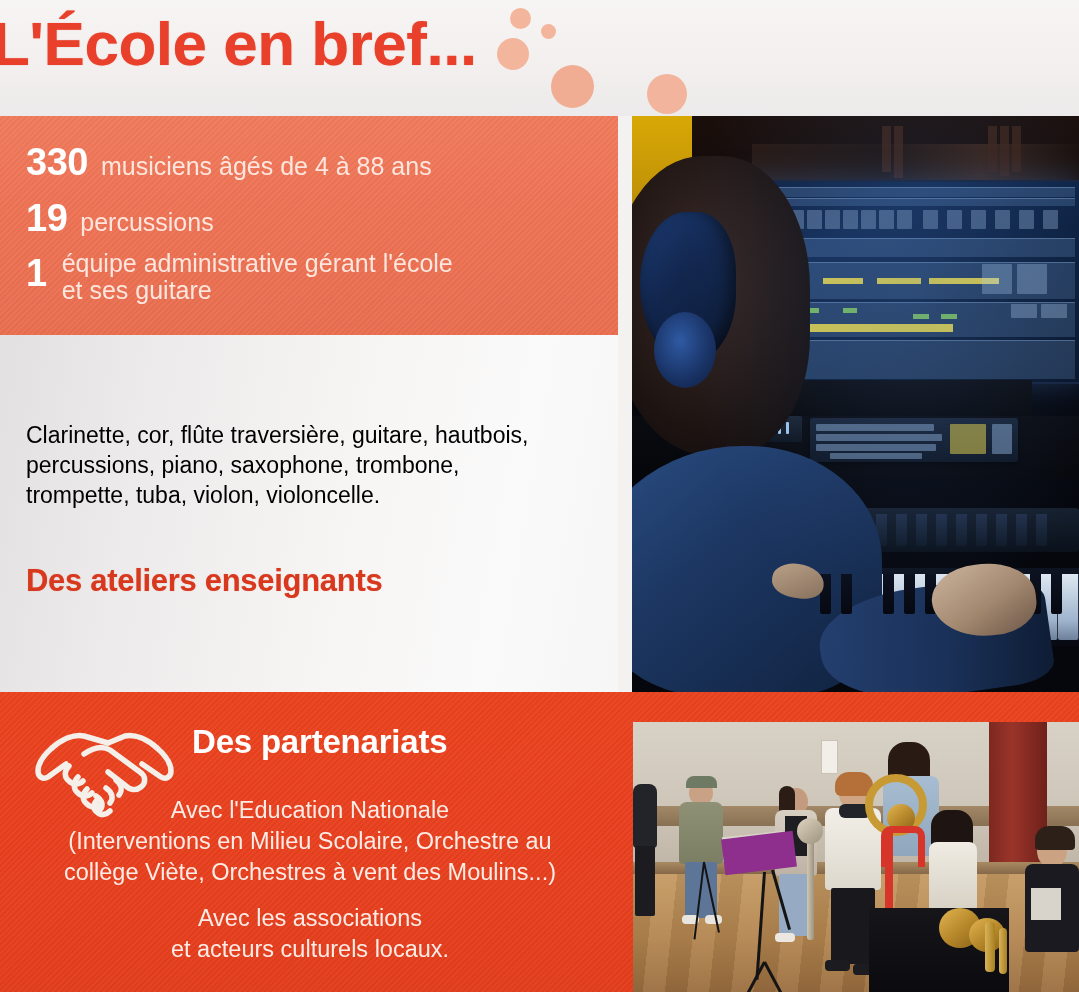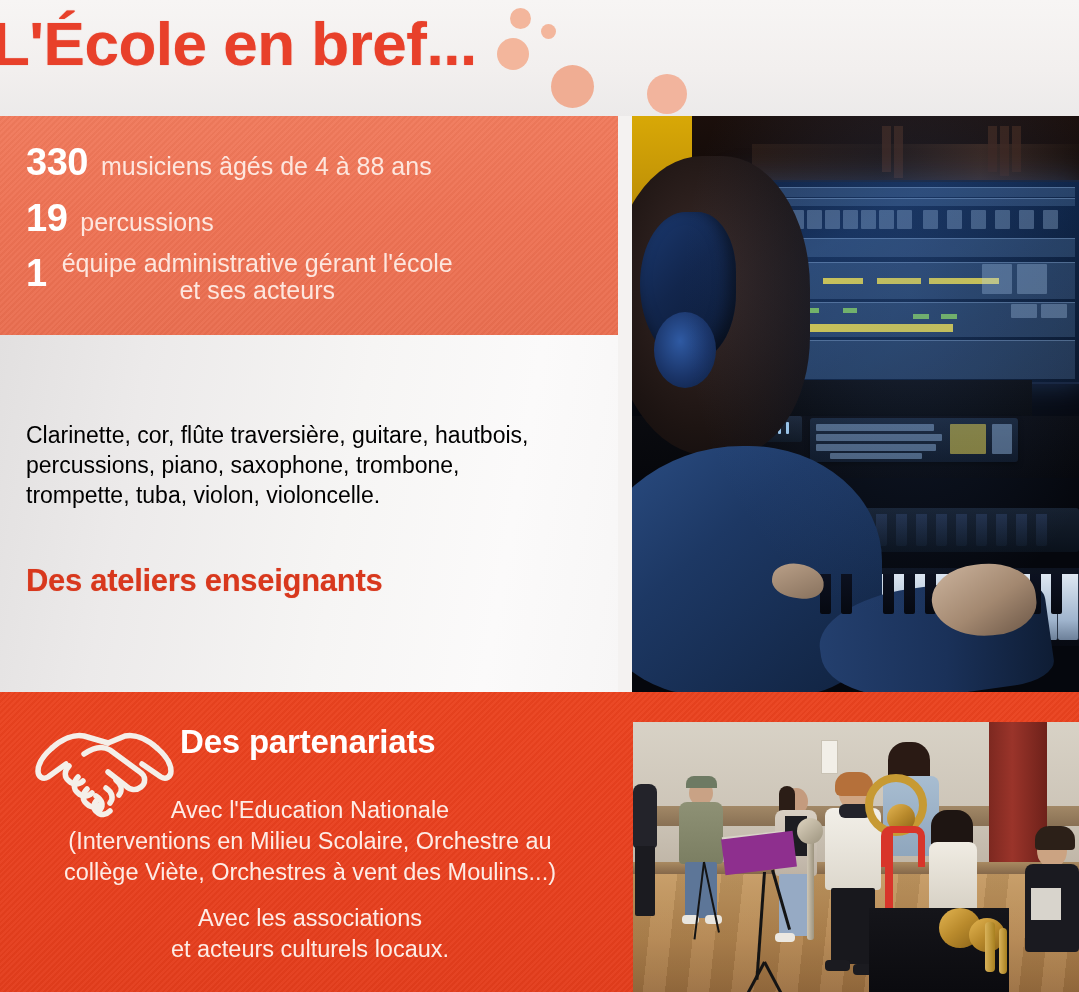--- a/index.html
+++ b/index.html
@@ -44,21 +44,21 @@
     position:absolute;left:26px;
     color:#fbe9e3;
     display:flex;align-items:baseline;
   }
   .stat-row .num{
     font-size:38px;font-weight:700;color:#ffffff;
     letter-spacing:-0.5px;line-height:1;
   }
   .stat-row .txt{
     font-size:25px;font-weight:300;color:#fde6de;
-    margin-left:13px;line-height:1.08;text-align:center;
+    margin-left:13px;line-height:1.08;
   }
   .stat-row.r1{top:143px;}
   .stat-row.r2{top:199px;}
   .stat-row.r3{top:250px;align-items:flex-start;}
   .stat-row.r3 .num{line-height:1.25;}
   .stat-row.r3 .txt{margin-left:15px;}
 
   
   .white-band{
     position:absolute;left:0;top:335px;width:618px;height:357px;
@@ -81,21 +81,21 @@
   
   .red-panel{
     position:absolute;left:0;top:692px;width:1079px;height:300px;
     background:
       repeating-linear-gradient(135deg, rgba(255,255,255,.03) 0 2px, rgba(0,0,0,.025) 2px 4px),
       linear-gradient(180deg,#ea431f 0%,#e8401f 50%,#e33d1c 100%);
     overflow:hidden;
   }
   .handshake{position:absolute;left:22px;top:714px;width:165px;height:118px;}
   .h-partner{
-    position:absolute;left:180px;top:723px;
+    position:absolute;left:192px;top:723px;
     font-size:33px;font-weight:700;color:#ffffff;letter-spacing:-0.2px;
   }
   .partner-block{
     position:absolute;left:0;width:620px;text-align:center;
     color:#fdece6;font-weight:400;
   }
   .pb1{top:795px;font-size:23.5px;line-height:1.32;text-align:center;}
   .pb2{top:903px;font-size:23.5px;line-height:1.32;}
 
   
@@ -218,21 +218,21 @@
     <span class="num">330</span>
     <span class="txt">musiciens âgés de 4 à 88 ans</span>
   </div>
   <div class="stat-row r2">
     <span class="num">19</span>
     <span class="txt">percussions</span>
   </div>
   <div class="stat-row r3">
     <span class="num">1</span>
     <span class="txt" style="white-space: pre-line;">équipe administrative gérant l'école
-et ses acteurs</span>
+et ses guitare</span>
   </div>
 
   <div class="white-band"></div>
 
   <div class="p-red p-instr" style="white-space: pre-line;">Clarinette, cor, flûte traversière, guitare, hautbois,
 percussions, piano, saxophone, trombone,
 trompette, tuba, violon, violoncelle.</div>
 
   <div class="h-red h-atelier">Des ateliers enseignants</div>
 

